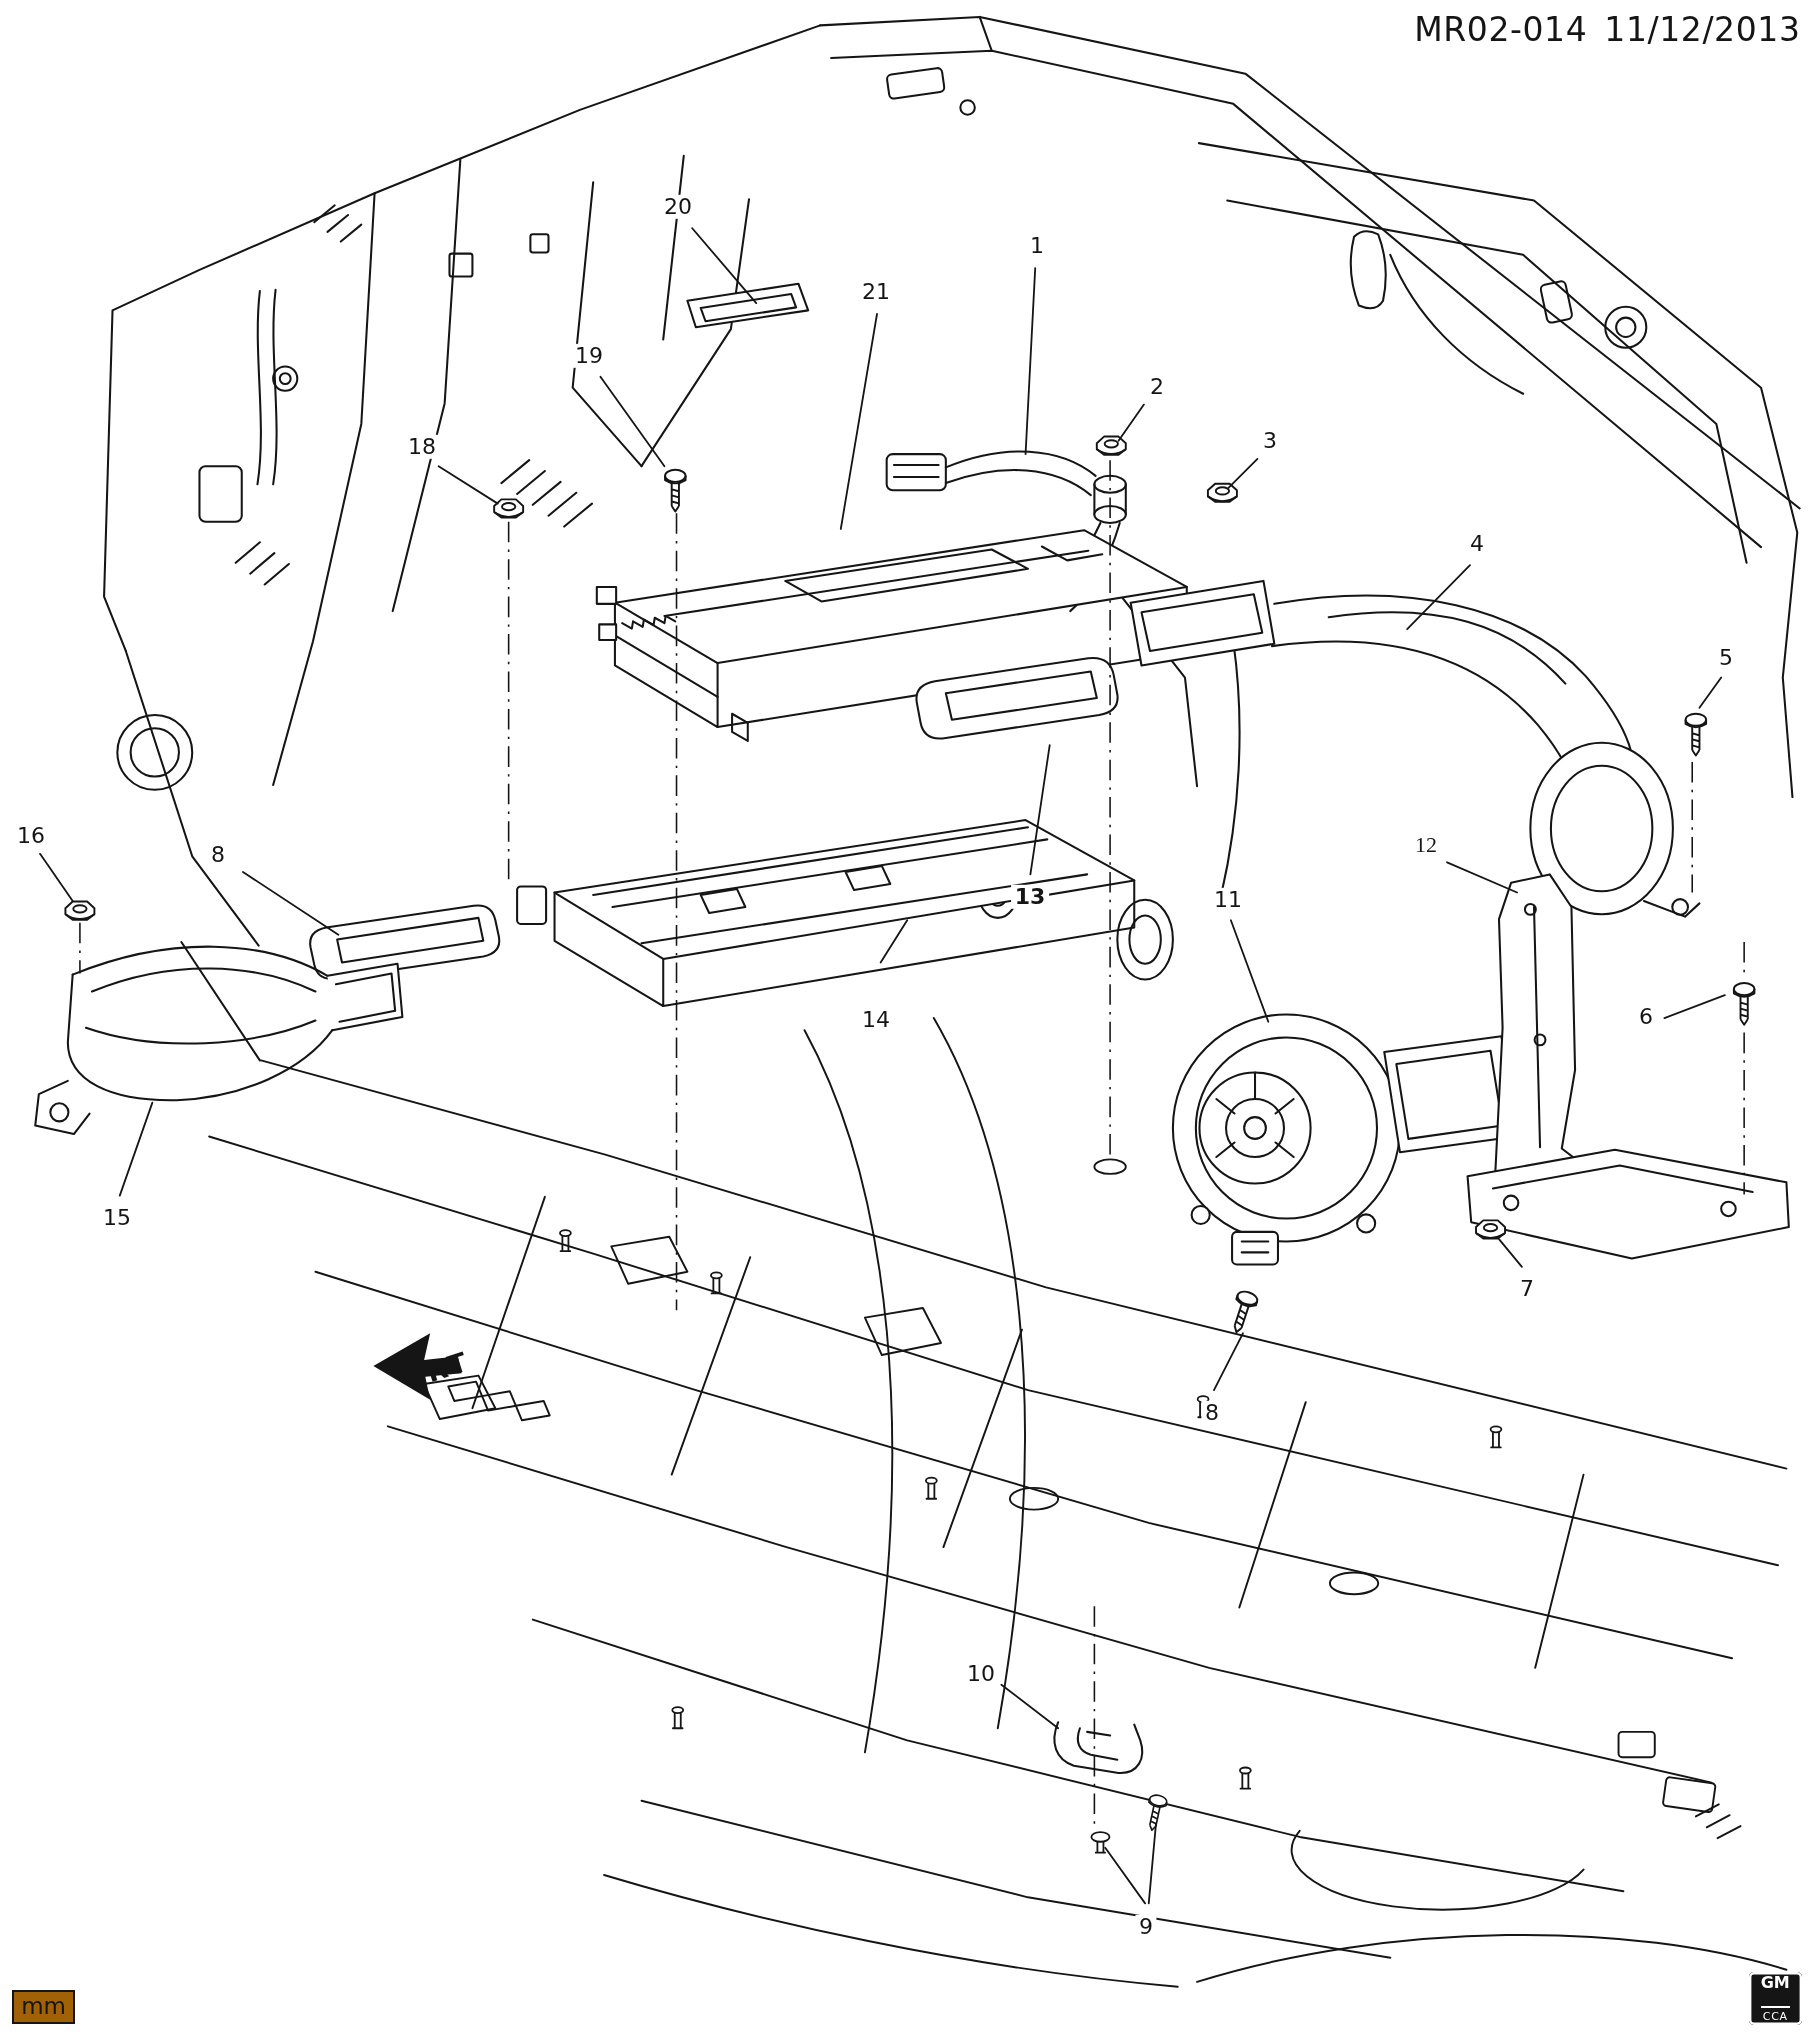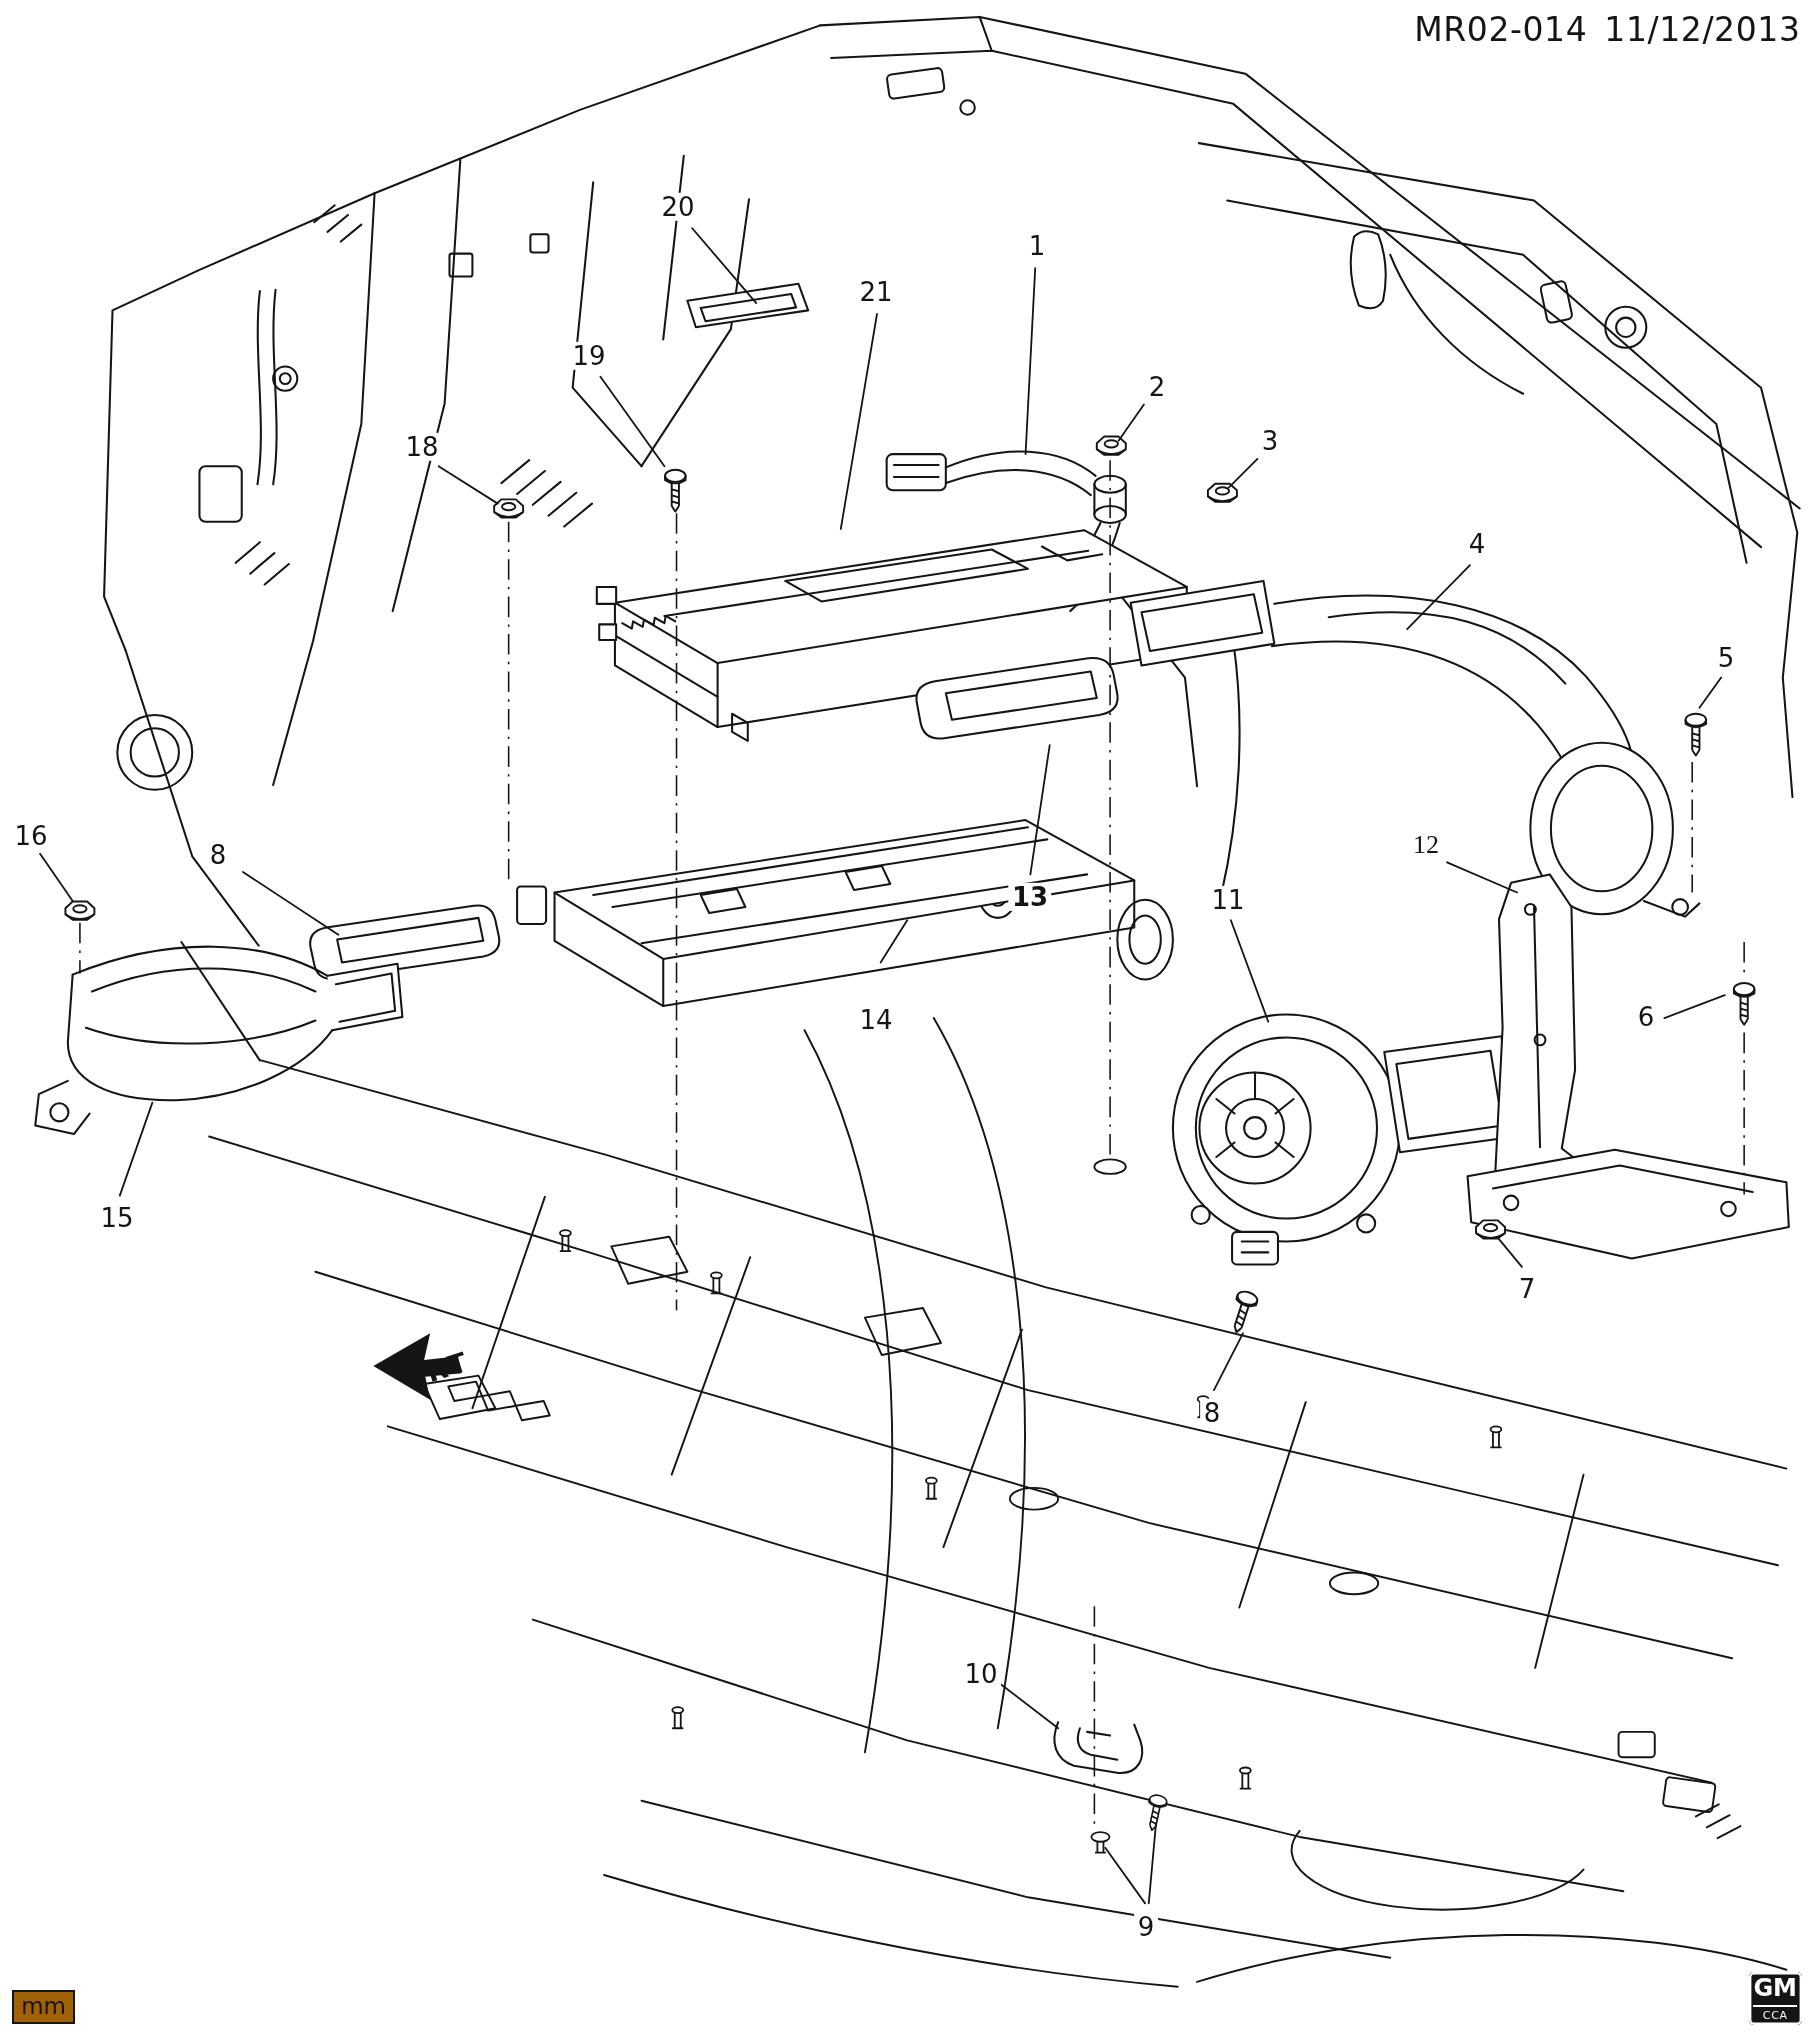--- a/index.html
+++ b/index.html
@@ -2,21 +2,21 @@
 <html style="font-size:9.7px"><head>
 <meta charset="utf-8">
 <style>
   * { margin: 0; padding: 0; box-sizing: border-box; }
   html, body { background: #ffffff; }
   body { font-family: "DejaVu Sans", "Liberation Sans", sans-serif; color: #151515; }
   .page { position: relative; width: 1815px; height: 2035px; background: #ffffff; overflow: hidden; }
   .drawing { position: absolute; left: 0; top: 0; width: 1815px; height: 2035px; }
   .callout {
     position: absolute; transform: translate(-50%, -50%);
-    font-size: 26px; line-height: 1; color: #151515; white-space: nowrap;
+    font-size: 22px; line-height: 1; color: #151515; white-space: nowrap;
     background: #ffffff; padding: 1.2px 3.6px;
   }
   .header {
     position: absolute; top: 9.7px; right: 14.5px;
     font-size: 33px; letter-spacing: 0.6px; color: #151515; white-space: nowrap;
   }
   .header span { display: inline-block; }
   .header .date { margin-left: 17px; }
   .frt-label {
     position: absolute; left: 438px; top: 1370px;
@@ -28,22 +28,22 @@
     border: 2.4px solid #151515; padding: 3.6px 7.2px;
     font-size: 23px; line-height: 1; background: #a16207;
   }
   .gm-logo {
     position: absolute; right: 13.3px; bottom: 9.7px;
     width: 53px; height: 53px; background: #151515; border-radius: 4.8px;
     box-shadow: inset 0 0 0 2.4px #ffffff, inset 0 0 0 4.8px #151515;
     display: flex; flex-direction: column; align-items: center; justify-content: center;
   }
   .gm-text {
-    color: #ffffff; font-size: 24px; font-weight: bold; line-height: 1.05;
-    border-bottom: 2.4px solid #ffffff; padding-bottom: 4px;
+    color: #ffffff; font-size: 16px; font-weight: bold; line-height: 1.05;
+    border-bottom: 2.4px solid #ffffff; padding-bottom: 15px;
   }
   .gm-sub { color: #ffffff; font-size: 11px; margin-top: 1.8px; letter-spacing: 0.6px; }
 </style>
 </head>
 <body>
 
 <div class="page">
 
   <svg class="drawing" viewBox="0 0 3005 3370" xmlns="http://www.w3.org/2000/svg">
     <defs>

